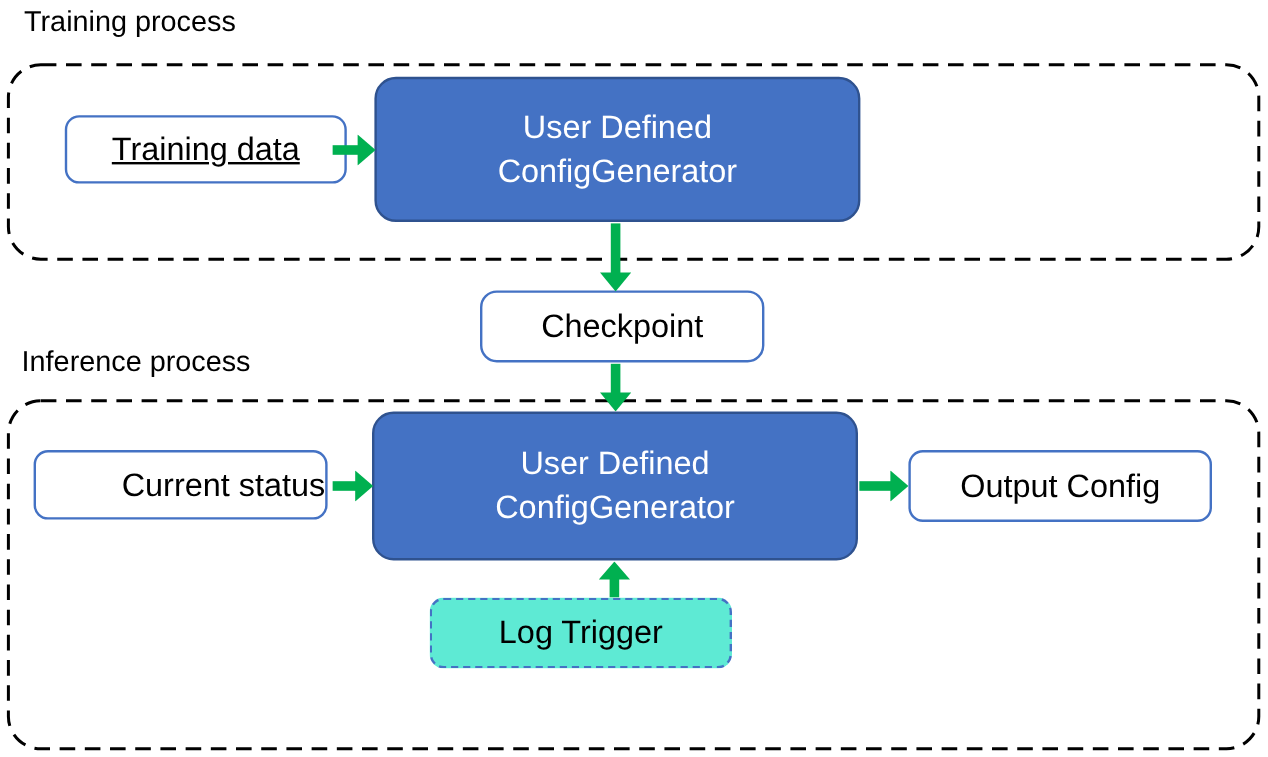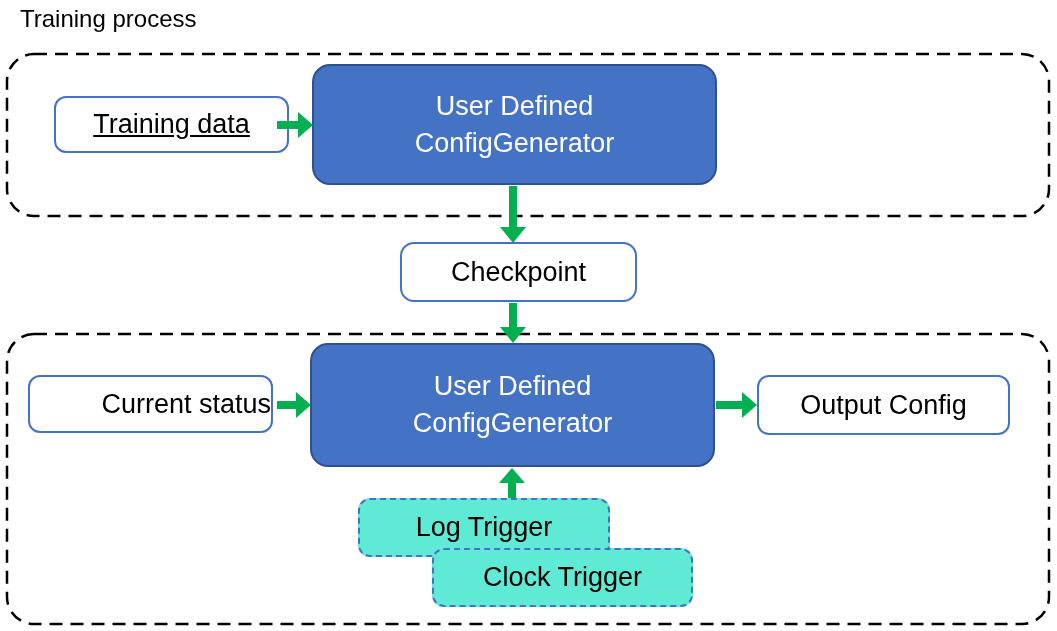--- a/index.html
+++ b/index.html
@@ -59,20 +59,21 @@
 <body>
 
 <div class="canvas">
 
   <div class="abs section-label" style="left:20px; top:3px;">Training process</div>
 
   <svg class="abs" style="left:5px; top:52px;" width="1046" height="166">
     <rect x="2" y="2" width="1042" height="162" rx="27" ry="27" fill="none" stroke="#000000" stroke-width="2.5" stroke-dasharray="13 8"></rect>
   </svg>
 
+  <div class="abs section-label" style="left:18px; top:286px;">Inference process</div>
 
   <svg class="abs" style="left:5px; top:332px;" width="1046" height="294">
     <rect x="2" y="2" width="1042" height="290" rx="27" ry="27" fill="none" stroke="#000000" stroke-width="2.5" stroke-dasharray="13 8"></rect>
   </svg>
 
   <div class="abs node node-light" style="left:54px; top:96px; width:235px; height:57px;text-decoration:underline;">
     <span>Training data</span>
   </div>
 
   <div class="abs node node-blue" style="left:312px; top:64px; width:405px; height:121px;">
@@ -94,23 +95,20 @@
   </div>
 
   <div class="abs node node-light" style="left:757px; top:375px; width:253px; height:60px;">
     <span>Output Config</span>
   </div>
 
   <div class="abs node node-trigger" style="left:358px; top:498px; width:252px; height:59px;">
     <span>Log Trigger</span>
   </div>
 
-  <div class="abs node node-trigger" style="left:432px; top:548px; width:261px; height:59px;">
-    <span>Clock Trigger</span>
-  </div>
 
   <svg class="abs" style="left:277px; top:112px;" width="36" height="26">
     <rect x="0" y="9" width="22" height="8" fill="#00B050"></rect>
     <polygon points="21,0 36,13 21,26" fill="#00B050"></polygon>
   </svg>
 
   <svg class="abs" style="left:500px; top:186px;" width="26" height="57">
     <rect x="9" y="0" width="8" height="42" fill="#00B050"></rect>
     <polygon points="0,41 26,41 13,57" fill="#00B050"></polygon>
   </svg>

